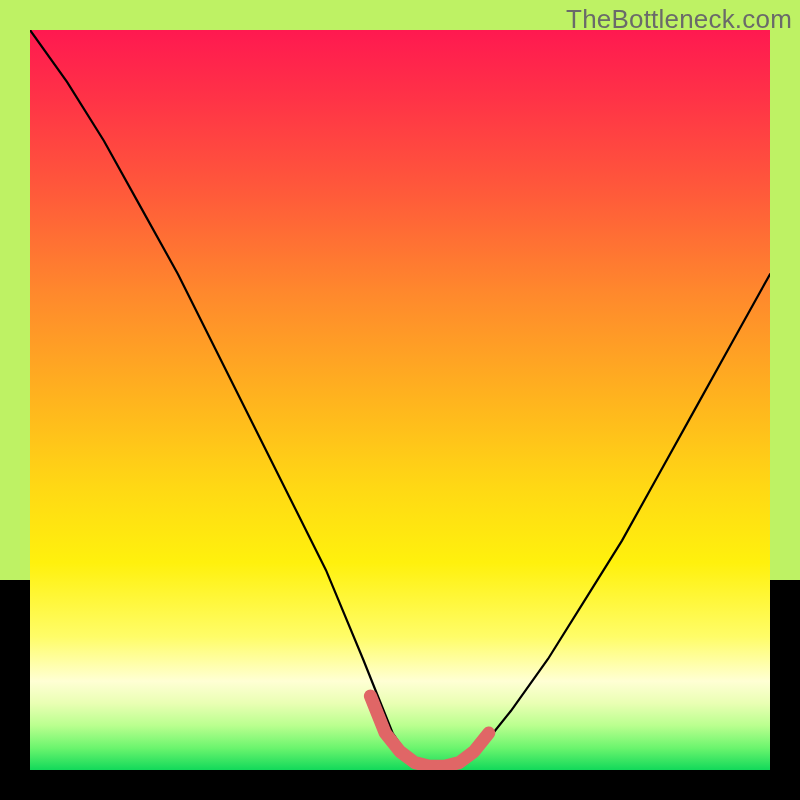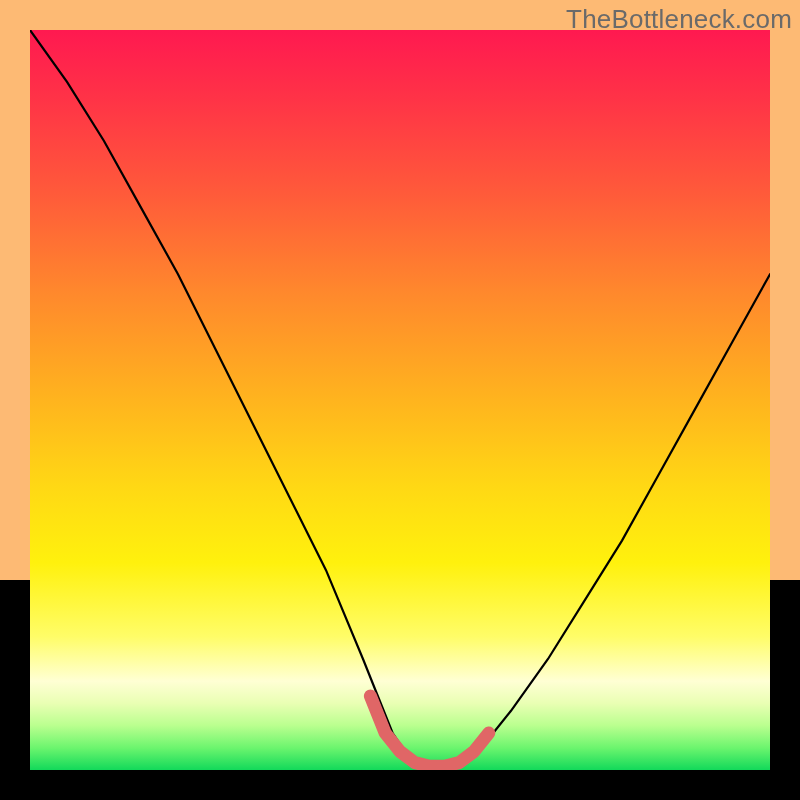--- a/index.html
+++ b/index.html
@@ -8,21 +8,21 @@
     width: 800px;
     height: 800px;
     background: #000;
     overflow: hidden;
     font-family: Arial, Helvetica, sans-serif;
   }
   .chart-container {
     position: relative;
     width: 800px;
     height: 580px;
-    background: #fdba74;
+    background: #bef264;
   }
   .watermark {
     position: absolute;
     top: 4px;
     right: 8px;
     color: #6a6a6a;
     font-size: 26px;
     font-weight: 500;
     z-index: 10;
     letter-spacing: 0.2px;

